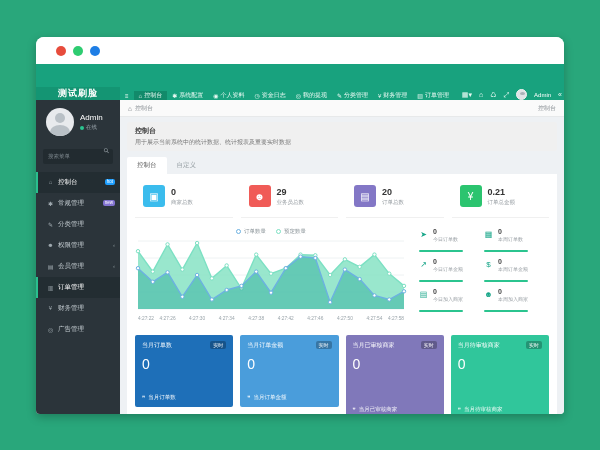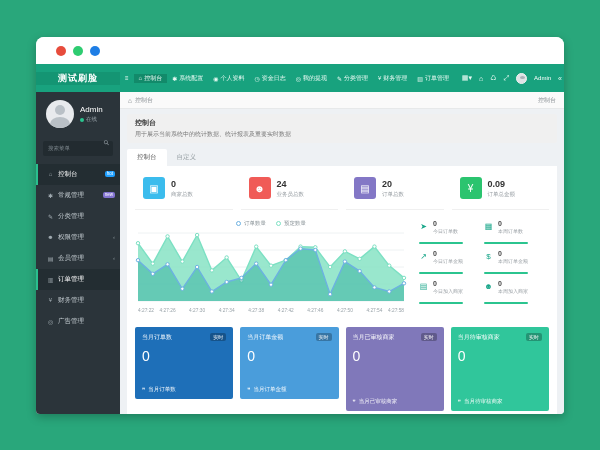--- a/index.html
+++ b/index.html
@@ -8,21 +8,21 @@
 
   .window { position:absolute; left:36px; top:37px; width:528px; height:377px;
             border-radius:8px 8px 4px 4px; overflow:hidden; background:#eef1f4;
             box-shadow:0 3px 10px rgba(0,0,0,.25); display:flex; flex-direction:column; }
 
   
   .topbar { height:27px; background:#ffffff; display:flex; align-items:center; padding-left:20px; flex:0 0 auto; }
   .dot { width:10px; height:10px; border-radius:50%; margin-right:7px; }
 
   
-  .appbar { height:28px; background:#18a27e; display:flex; align-items:center; flex:0 0 auto; color:#fff; }
+  .appbar { height:36px; background:#18a27e; display:flex; align-items:flex-end; flex:0 0 auto; color:#fff; }
   .logo { width:84px; background:#149573; color:#fff; font-weight:bold; font-size:9px;
           display:flex; align-items:center; justify-content:center; letter-spacing:1px; flex:0 0 auto; }
   .topnav { display:flex; align-items:stretch; }
   .topnav-item { display:flex; align-items:center; gap:2px; padding:0 5px; font-size:6px; color:#eafaf4; cursor:pointer; white-space:nowrap; }
   .topnav-item .ti { font-size:6px; }
   .topnav-item.active { background:#128a6a; }
   .appbar-right { margin-left:auto; display:flex; align-items:center; gap:7px; padding-right:2px; }
   .hicon { font-size:7px; color:#eafaf4; cursor:pointer; }
   .avatar-sm { width:11px; height:11px; border-radius:50%; background:#dfe3e6; border:1px solid #f2f2f2; position:relative; }
   .avatar-sm:after { content:""; position:absolute; left:3px; top:2px; width:5px; height:3px; border-radius:50%; background:#aab2b8; }
@@ -245,35 +245,35 @@
               <div class="stat">
                 <div class="stat-icon" style="background: rgb(59, 188, 237);">▣</div>
                 <div>
                   <div class="stat-value">0</div>
                   <div class="stat-label">商家总数</div>
                 </div>
               </div>
               <div class="stat">
                 <div class="stat-icon" style="background: rgb(240, 91, 87);">☻</div>
                 <div>
-                  <div class="stat-value">24</div>
+                  <div class="stat-value">29</div>
                   <div class="stat-label">业务员总数</div>
                 </div>
               </div>
               <div class="stat">
                 <div class="stat-icon" style="background: rgb(131, 119, 198);">▤</div>
                 <div>
                   <div class="stat-value">20</div>
                   <div class="stat-label">订单总数</div>
                 </div>
               </div>
               <div class="stat">
                 <div class="stat-icon" style="background: rgb(43, 196, 111);">¥</div>
                 <div>
-                  <div class="stat-value">0.09</div>
+                  <div class="stat-value">0.21</div>
                   <div class="stat-label">订单总金额</div>
                 </div>
               </div>
             </div>
 
           <div class="mid-row">
             <div class="chart-wrap">
               <div class="legend" id="chart-legend">
                   <div class="legend-item">
                     <span class="legend-ring" style="border-color: rgb(108, 177, 225);"></span>

